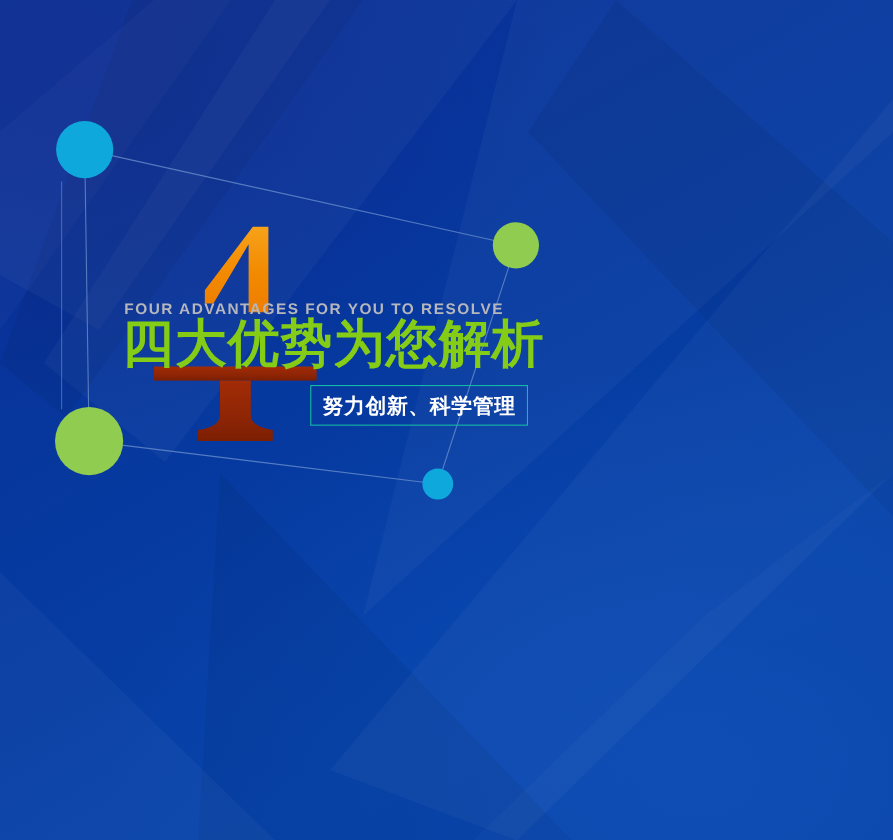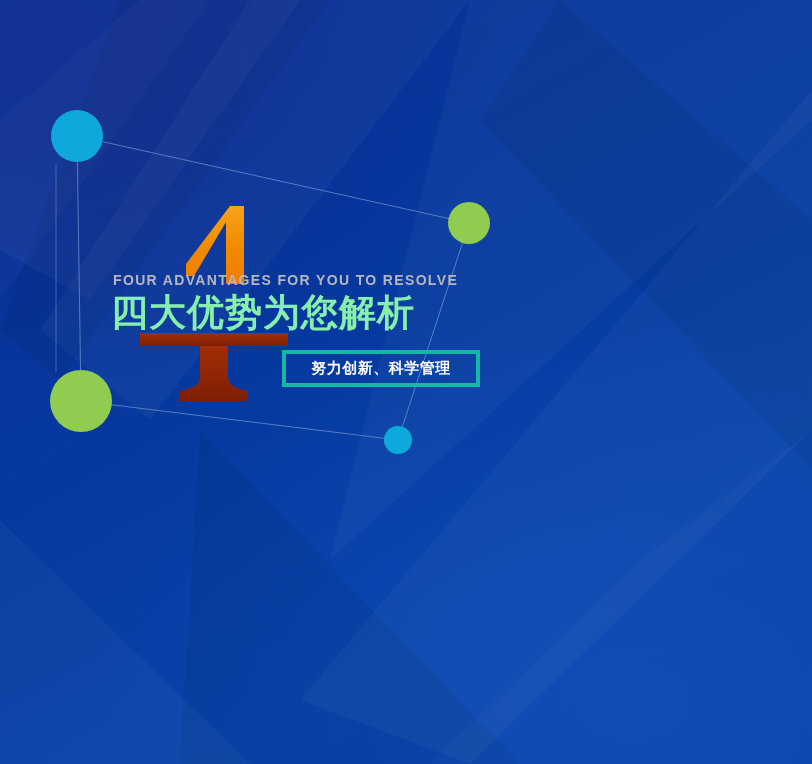--- a/index.html
+++ b/index.html
@@ -79,40 +79,40 @@
     letter-spacing: 1.35px;
     color: #b5b7bc;
     white-space: nowrap;
   }
 
   .headline {
     position: absolute;
     left: 111px;
     top: 287px;
     margin: 0;
-    font-size: 37px;
+    font-size: 47px;
     line-height: 52px;
     font-weight: bold;
-    color: #86efac;
+    color: #84cc16;
     letter-spacing: 1px;
     white-space: nowrap;
     font-family: "DejaVu Sans", "Liberation Sans", sans-serif;
   }
 
   .cta {
     position: absolute;
     left: 282px;
     top: 350px;
     width: 198px;
     height: 37px;
     box-sizing: border-box;
-    border: 4px solid #14b8a6;
+    border: 1px solid #14b8a6;
     background: transparent;
     color: #ffffff;
-    font-size: 15px;
+    font-size: 19px;
     font-weight: bold;
     letter-spacing: 0.5px;
     display: flex;
     align-items: center;
     justify-content: center;
     font-family: "DejaVu Sans", "Liberation Sans", sans-serif;
     cursor: pointer;
   }
 </style>
 </head>

